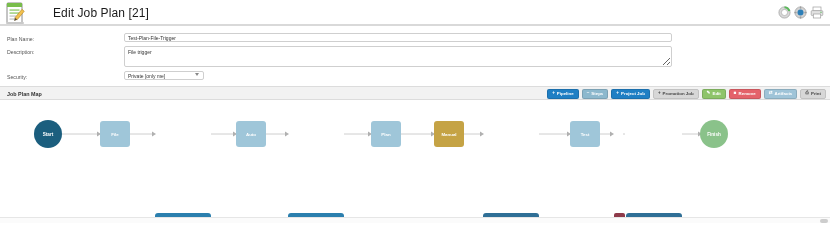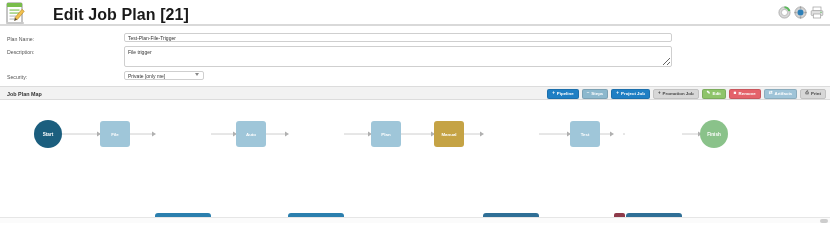--- a/index.html
+++ b/index.html
@@ -13,21 +13,21 @@
   .page { position: relative; width: 830px; height: 223px; background:#fff; }
 
   
   .header {
     position: absolute; left: 0; top: 0; width: 830px; height: 26px;
     border-bottom: 2px solid #d9d9d9;
   }
   .hdr-icon { position: absolute; left: 5px; top: 1px; width: 22px; height: 24px; }
   .page-title {
     position: absolute; left: 30px; top: 6px;
-    font-size: 16px; font-weight: bold; color: #1a1a1a;
+    font-size: 12px; font-weight: normal; color: #1a1a1a;
     letter-spacing: 0.1px; white-space: nowrap; padding-left: 23px;
   }
   .hdr-tools { position: absolute; right: 6px; top: 6px; display: flex; gap: 3px; align-items: center; }
   .hdr-tools svg { display: block; }
 
   
   .form { position: absolute; left: 0; top: 28px; width: 830px; height: 56px; }
   .lbl {
     position: absolute; font-size: 5.2px; color: #555; white-space: nowrap;
   }

